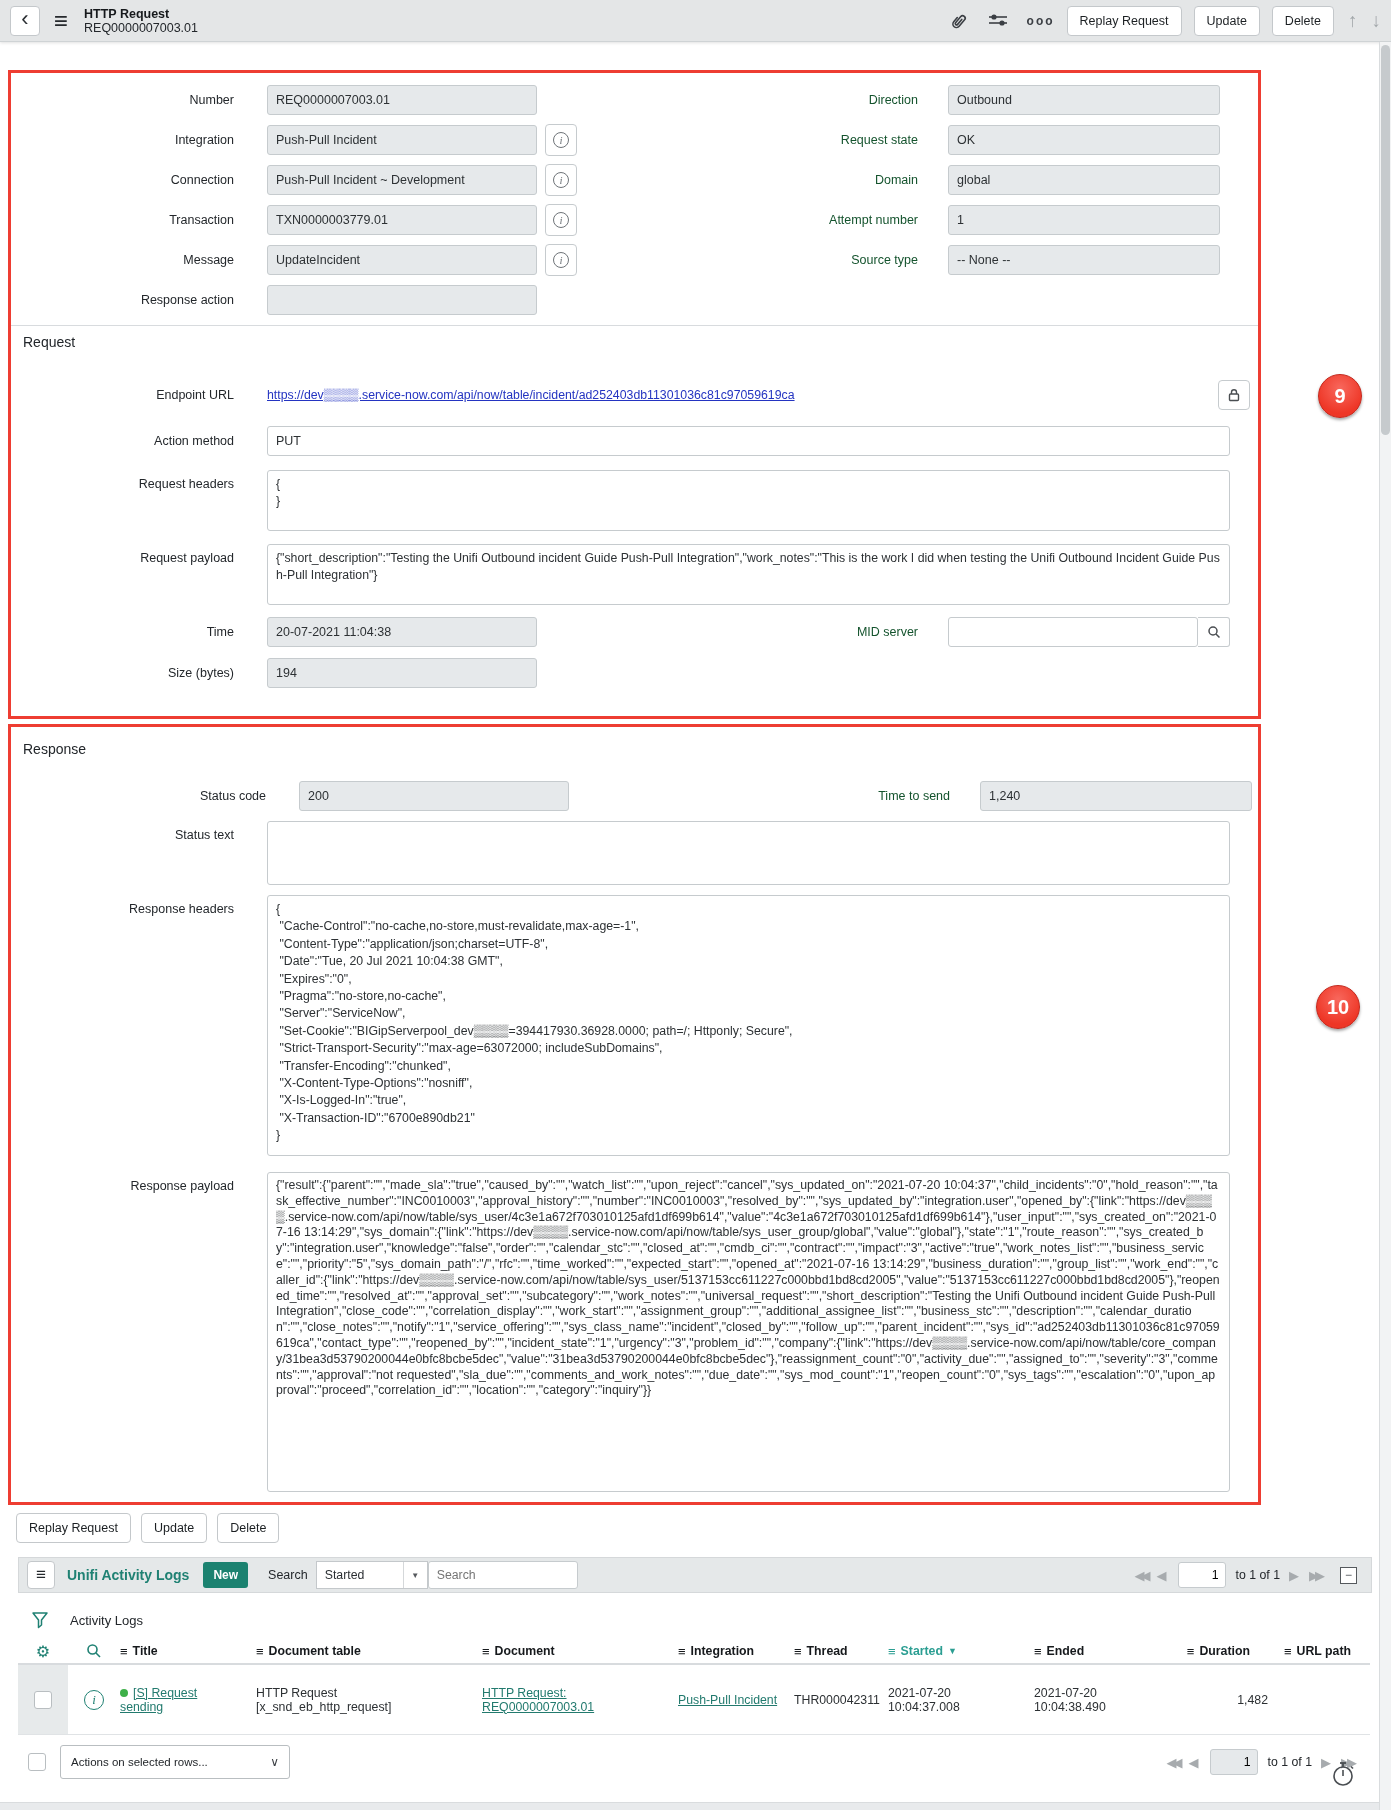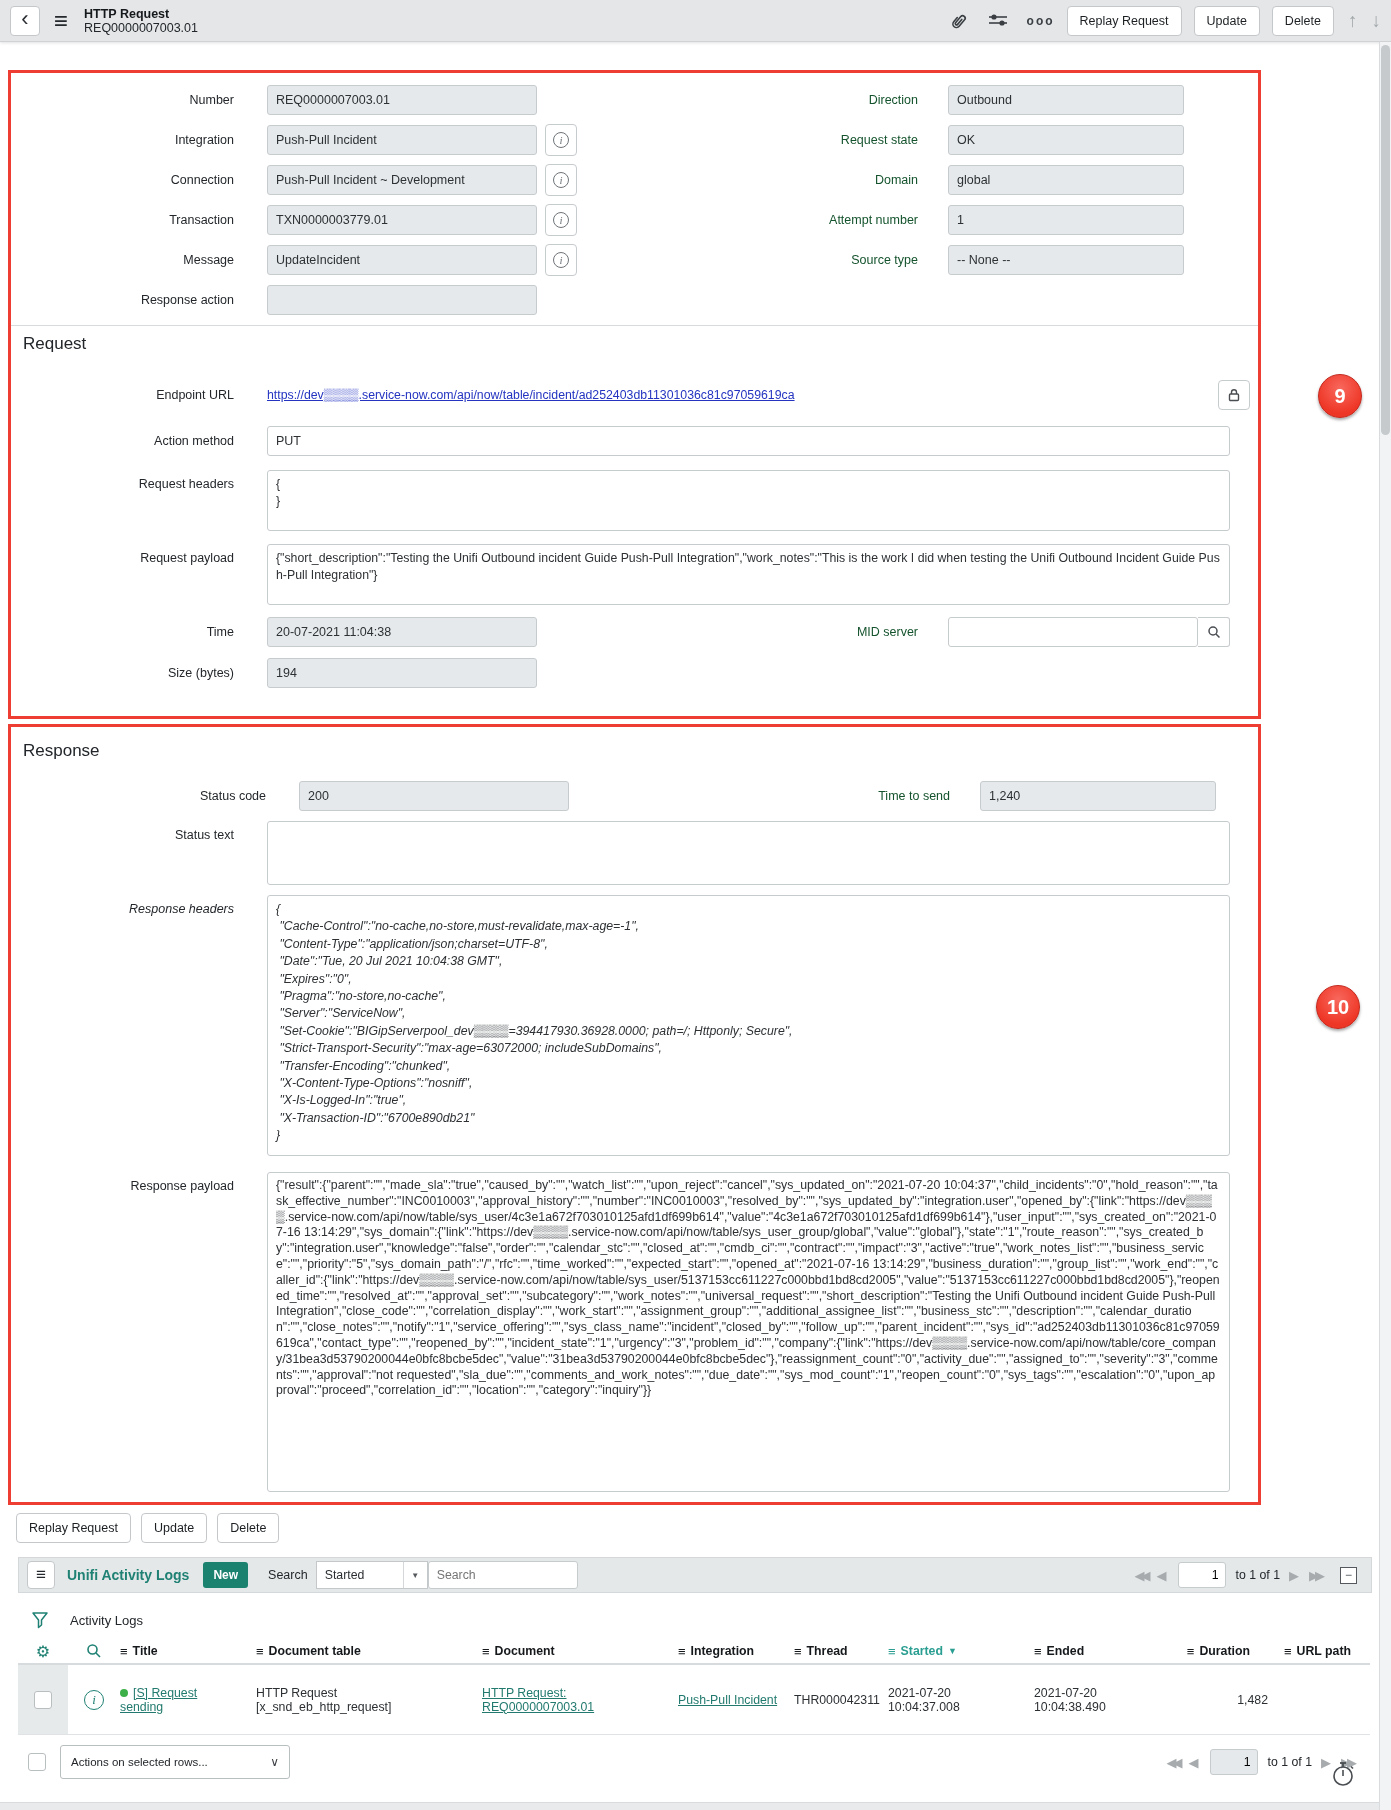--- a/index.html
+++ b/index.html
@@ -43,30 +43,30 @@
     font-size:12.5px; color:#2d3134; padding:0 8px; display:flex; align-items:center; background:#fff;}
   .ro { background:#e6e9eb; }
   .info-btn { margin-left:8px; width:32px; height:32px; background:#fff; border:1px solid #c6cbce;
     border-radius:4px; display:flex; align-items:center; justify-content:center; cursor:pointer;}
   .info-btn.ghost { visibility:hidden; }
   .circle-i { width:16px; height:16px; border:1px solid #6f7479; border-radius:50%;
     font-size:11px; color:#6f7479; display:flex; align-items:center; justify-content:center;
     font-family:"Liberation Serif",serif; font-style:italic;}
   .rlabel { width:341px; text-align:right; font-size:12.5px; color:#14532d;}
   .rlabel.wide { width:381px; }
-  .rctrl { margin-left:30px; width:236px; }
+  .rctrl { margin-left:30px; width:272px; }
   .link { font-size:12.3px; color:#2434c1; text-decoration:underline; margin-left:33px; cursor:pointer;}
   .lock-btn { margin-left:auto; margin-right:8px; width:32px; height:30px; background:#fff;
     border:1px solid #c6cbce; border-radius:4px; display:flex; align-items:center; justify-content:center; cursor:pointer;}
   .wide-input { margin-left:33px; width:963px; }
   .pre-box { margin-left:33px; width:963px; border:1px solid #c6cbce; border-radius:3px;
     font-size:12.3px; line-height:17.4px; color:#2d3134; padding:5px 8px; white-space:pre-wrap;
     word-break:break-all; overflow:hidden; background:#fff;}
   .hr-div { border:none; border-top:1px solid #d8dbde; margin-top:4px; }
-  .section-h { font-size:17px; color:#22262a; margin:8px 14px 0 12px; height:24px; }
+  .section-h { font-size:14px; color:#22262a; margin:8px 14px 0 12px; height:24px; }
   .mid-input { margin-left:30px; width:250px; }
   .search-btn { width:32px; height:30px; background:#fff; border:1px solid #c6cbce; border-left:none;
     border-radius:0 3px 3px 0; display:flex; align-items:center; justify-content:center; cursor:pointer;}
   input.fld { outline:none; border:1px solid #c6cbce; border-radius:3px; font-family:inherit; }
 
   
   .h64 { height:64px; align-items:flex-start; }
   .h261 { height:261px; }
   .h320 { height:320px; line-height:15.8px; }
 
@@ -292,21 +292,21 @@
     <div class="ctrl ro">200</div>
     <div class="rlabel wide">Time to send</div>
     <div class="ctrl ro rctrl">1,240</div>
   </div>
 
   <div class="frow tall" style="margin-top:10px;">
     <div class="flabel">Status text</div>
     <div class="pre-box ro h64"></div>
   </div>
 
-  <div class="frow tall" style="margin-top:10px;font-style:italic;">
+  <div class="frow tall" style="margin-top:10px;">
     <div class="flabel">Response headers</div>
     <div class="pre-box ro h261">{
  "Cache-Control":"no-cache,no-store,must-revalidate,max-age=-1",
  "Content-Type":"application/json;charset=UTF-8",
  "Date":"Tue, 20 Jul 2021 10:04:38 GMT",
  "Expires":"0",
  "Pragma":"no-store,no-cache",
  "Server":"ServiceNow",
  "Set-Cookie":"BIGipServerpool_dev▒▒▒▒=394417930.36928.0000; path=/; Httponly; Secure",
  "Strict-Transport-Security":"max-age=63072000; includeSubDomains",

